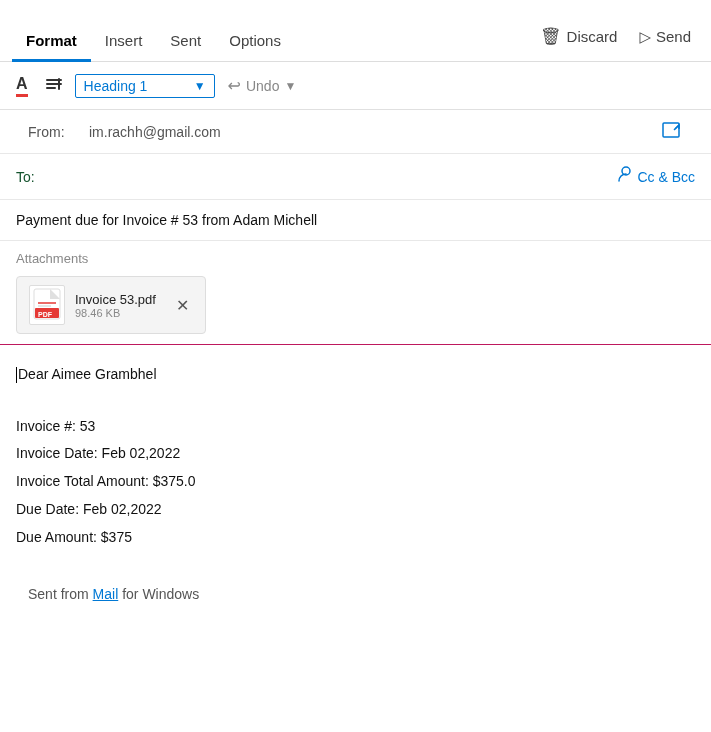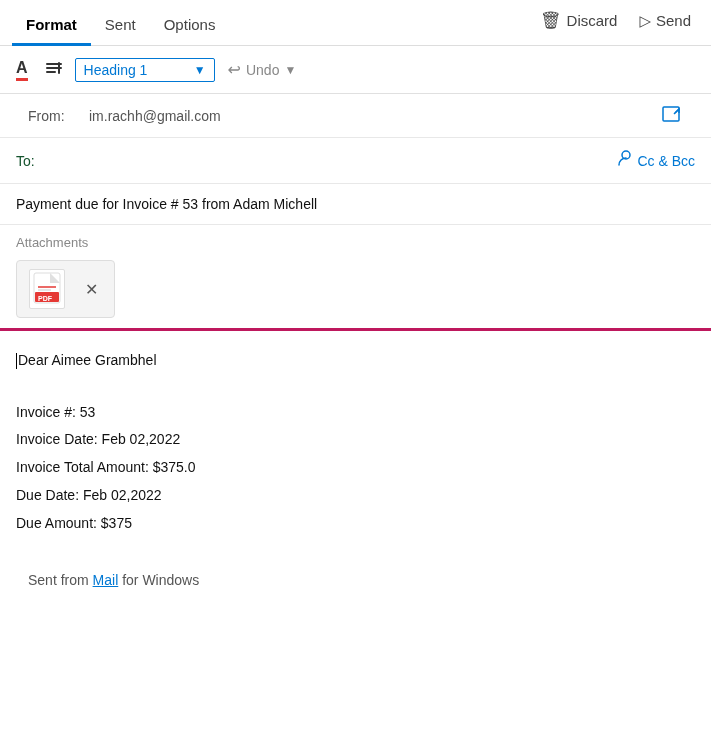--- a/index.html
+++ b/index.html
@@ -11,21 +11,21 @@
       color: #222;
       font-size: 14px;
     }
 
     
     .nav-tabs {
       display: flex;
       align-items: flex-end;
       border-bottom: 1px solid #ddd;
       padding: 0 12px;
-      height: 46px;
+      height: 62px;
     }
     .nav-tab {
       padding: 10px 14px 12px;
       cursor: pointer;
       font-size: 15px;
       color: #444;
       position: relative;
       text-decoration: none;
     }
     .nav-tab.active {
@@ -192,21 +192,21 @@
     .subject-field {
       padding: 12px 16px;
       border-bottom: 1px solid #e8e8e8;
       font-size: 14px;
       color: #111;
     }
 
     
     .attachments-section {
       padding: 10px 16px;
-      border-bottom: 3px solid #be185d;
+      border-bottom: 1px solid #be185d;
     }
     .attachments-label {
       color: #888;
       font-size: 13px;
       margin-bottom: 10px;
     }
     .attachment-item {
       display: inline-flex;
       align-items: center;
       background: #f4f4f4;
@@ -285,20 +285,21 @@
       background: #000;
       margin-right: 1px;
       vertical-align: middle;
     }
   </style>
 </head>
 <body>
 
 <div class="nav-tabs">
   <a class="nav-tab active">Format</a>
+  <a class="nav-tab">Insert</a>
   <a class="nav-tab">Sent</a>
   <a class="nav-tab">Options</a>
   <div class="nav-right">
     <button class="nav-btn">
       <span style="font-size:17px;">🗑</span>
       <span>Discard</span>
     </button>
     <button class="nav-btn">
       <span style="font-size:15px;">▷</span>
       <span>Send</span>
@@ -373,20 +374,24 @@
         <svg width="28" height="32" viewBox="0 0 28 32" fill="none">
           <rect x="1" y="1" width="26" height="30" rx="2" fill="white" stroke="#ddd" stroke-width="1"></rect>
           <path d="M17 1 L27 11 L17 11 Z" fill="#e0e0e0"></path>
           <rect x="2" y="20" width="24" height="10" rx="1" fill="#e53935"></rect>
           <text x="5" y="29" font-size="7" font-family="Arial" fill="white" font-weight="bold">PDF</text>
           <line x1="5" y1="15" x2="23" y2="15" stroke="#e53935" stroke-width="1.5"></line>
           <line x1="5" y1="18" x2="18" y2="18" stroke="#ccc" stroke-width="1"></line>
         </svg>
       </span>
     </div>
+    <div class="attachment-info">
+      <span class="attachment-name">Invoice 53.pdf</span>
+      <span class="attachment-size">98.46 KB</span>
+    </div>
     <button class="attachment-close">✕</button>
   </div>
 </div>
 
 <div class="email-body">
   <p>
     <span class="cursor-line"></span><span>Dear Aimee Grambhel</span>
   </p>
   <br>
   <p>Invoice #: 53</p>

